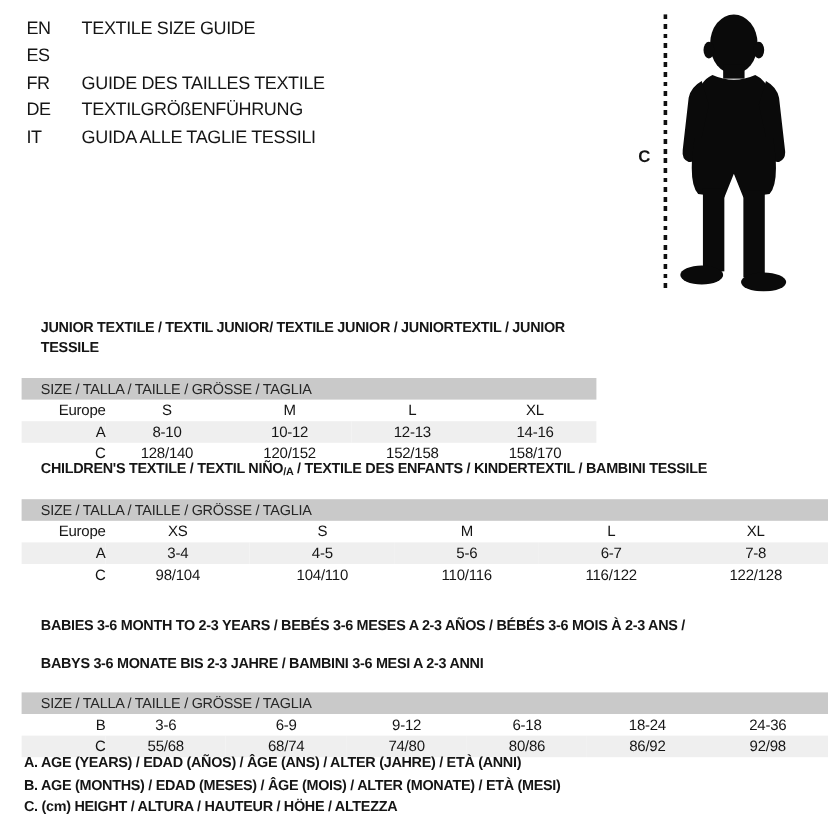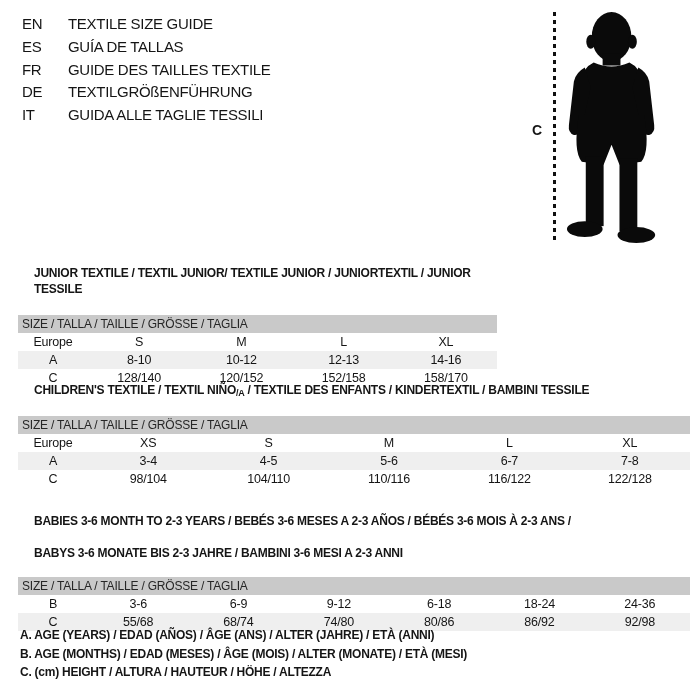--- a/index.html
+++ b/index.html
@@ -22,44 +22,43 @@
   .sec-title{font-size:12px;font-weight:700;letter-spacing:-0.25px;line-height:16px;margin:16px}
   #sec1{top:249px;width:479px}
   #sec1 .sec-title{margin-bottom:18px}
   #sec2{top:366px;width:672px}
   #sec2 .sec-title{margin-bottom:15px}
   #sec3{top:497px;width:672px}
   #sec3 .title-block{margin-bottom:13px}
   .subsc{font-size:9px;vertical-align:-2px}
 
   .size-bar{background:#c9c9c9;height:18px;line-height:18px;font-size:12px;
-            padding-left:4px;color:#262626;letter-spacing:-0.2px}
+            padding-left:16px;color:#262626;letter-spacing:-0.2px}
   table.size-table{border-collapse:collapse;table-layout:fixed;width:100%}
-  .size-table th{width:70px;text-align:center;font-weight:400;padding:0 0 0 4px}
+  .size-table th{width:70px;text-align:right;font-weight:400;padding:0 0 0 4px}
   .size-table th,.size-table td{height:18px;font-size:12.5px;letter-spacing:-0.2px;padding:0}
   .size-table td{text-align:center}
   tr.alt{background:#efefef}
 
   
   .legend{position:absolute;left:20px;top:626px}
   .legend-line{font-weight:700;font-size:12px;line-height:18.5px;letter-spacing:-0.25px}
 </style>
 </head>
 <body>
 
 <div class="page">
 
   <div class="langs">
     <div class="lang-row">
       <span class="lang-code">EN</span>
       <span class="lang-label">TEXTILE SIZE GUIDE</span>
     </div>
     <div class="lang-row">
       <span class="lang-code">ES</span>
-      <span class="lang-label">GUÍA DE TALLAS</span>
     </div>
     <div class="lang-row">
       <span class="lang-code">FR</span>
       <span class="lang-label">GUIDE DES TAILLES TEXTILE</span>
     </div>
     <div class="lang-row">
       <span class="lang-code">DE</span>
       <span class="lang-label">TEXTILGRÖßENFÜHRUNG</span>
     </div>
     <div class="lang-row">

